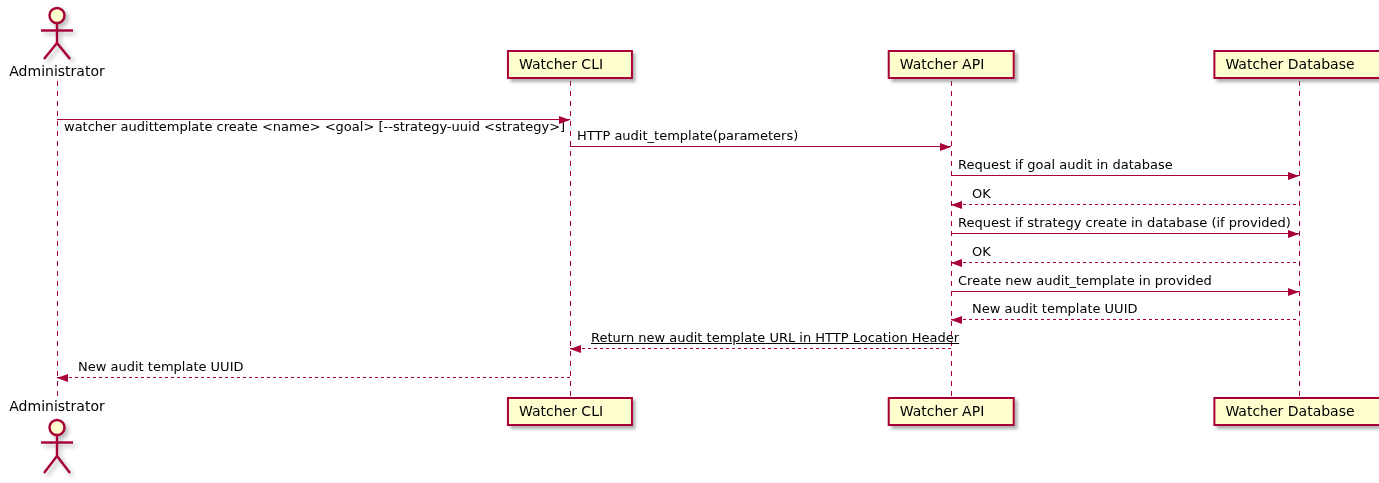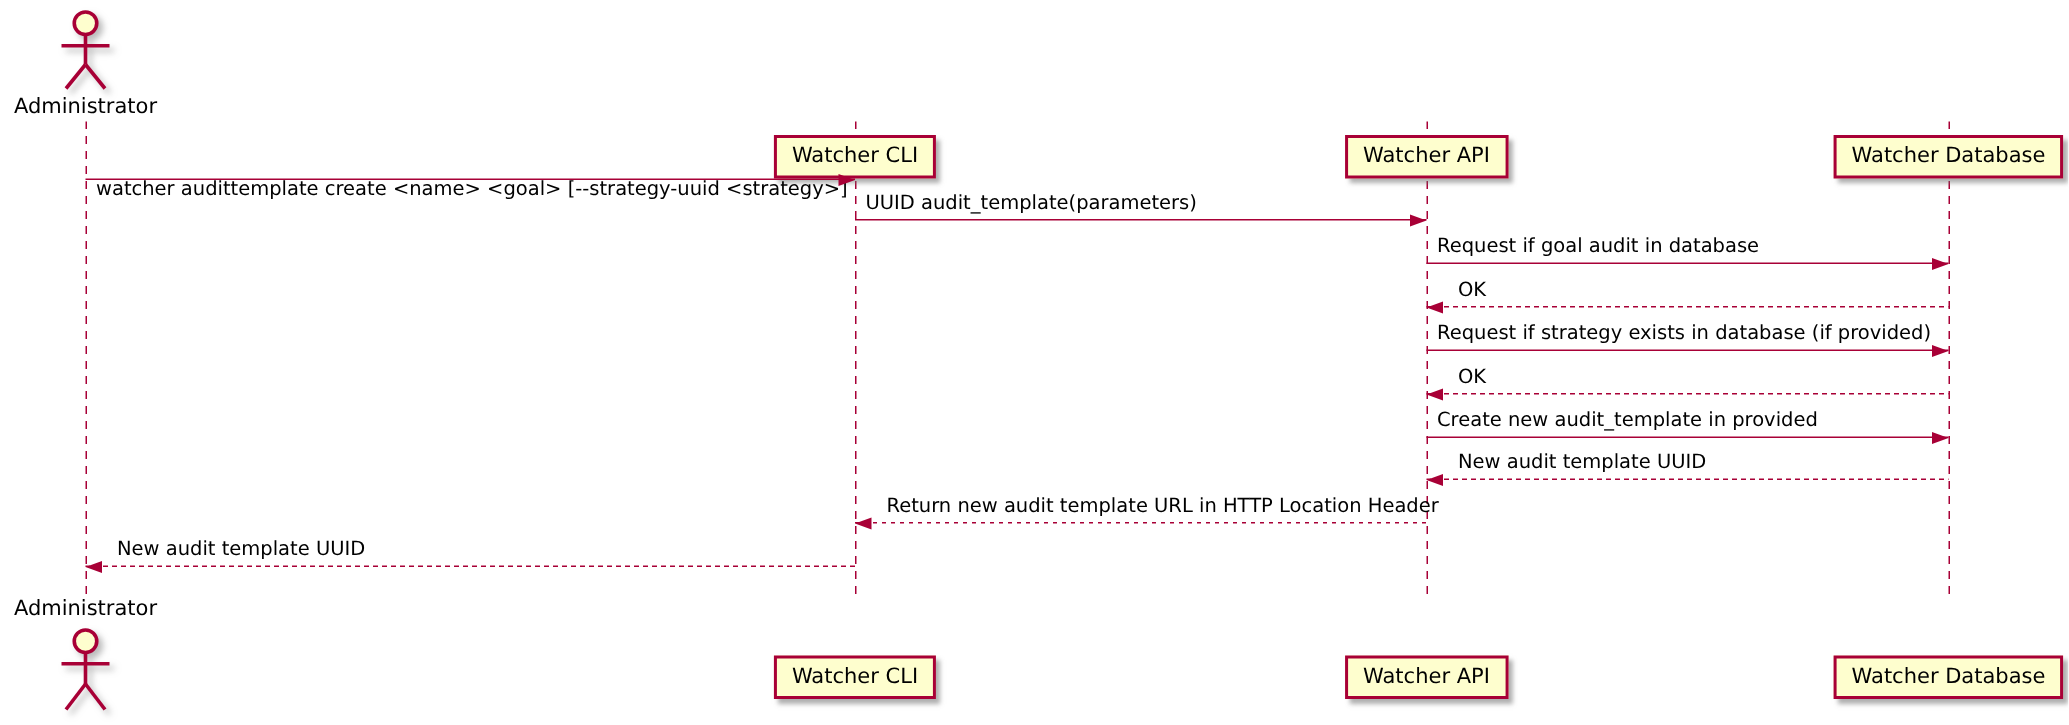--- a/index.html
+++ b/index.html
@@ -15,26 +15,25 @@
   .lifeline {
     position: absolute;
     width: 1px;
     background: repeating-linear-gradient(to bottom, var(--line) 0 5px, transparent 5px 10px);
   }
   .participant {
     position: absolute;
     transform: translateX(-50%);
     background: var(--fill);
     border: 2px solid var(--line);
-    padding: 4px 10px 5px 10px;
+    padding: 4px 28px 5px 10px;
     font-size: 14px;
     line-height: 16px;
     white-space: nowrap;
     box-shadow: 3px 3px 3px rgba(110,110,110,0.55);
-    margin-top: 40px;
   }
   .actor-figure { position: absolute; filter: drop-shadow(3px 3px 2px rgba(120,120,120,0.5)); }
   .actor-label {
     position: absolute;
     transform: translateX(-50%);
     font-size: 14px;
     white-space: nowrap;
   }
   .msg-label {
     position: absolute;
@@ -101,56 +100,56 @@
       <div class="participant" style="left: 1299px; top: 50px;">Watcher Database</div>
       <div class="participant" style="left: 1299px; top: 397px;">Watcher Database</div>
     </div>
   <div id="messages">
       <div>
         <div class="msg-label" style="top: 119px; left: 64px;">watcher audittemplate create &lt;name&gt; &lt;goal&gt; [--strategy-uuid &lt;strategy&gt;]</div>
         <div class="msg-line solid" style="left: 57px; top: 119px; width: 513px;"></div>
         <div class="arrow-head right" style="top: 115.5px; left: 559px;"></div>
       </div>
       <div>
-        <div class="msg-label" style="top: 128px; left: 577px;">UUID audit_template(parameters)</div>
+        <div class="msg-label" style="top: 128px; left: 577px;">HTTP audit_template(parameters)</div>
         <div class="msg-line solid" style="left: 570px; top: 146px; width: 381px;"></div>
         <div class="arrow-head right" style="top: 142.5px; left: 940px;"></div>
       </div>
       <div>
         <div class="msg-label" style="top: 157px; left: 958px;">Request if goal audit in database</div>
         <div class="msg-line solid" style="left: 951px; top: 175px; width: 348px;"></div>
         <div class="arrow-head right" style="top: 171.5px; left: 1288px;"></div>
       </div>
       <div>
         <div class="msg-label" style="top: 186px; left: 972px;">OK</div>
         <div class="msg-line dashed" style="left: 951px; top: 204px; width: 348px;"></div>
         <div class="arrow-head left" style="top: 200.5px; left: 951px;"></div>
       </div>
       <div>
-        <div class="msg-label" style="top: 215px; left: 958px;">Request if strategy exists in database (if provided)</div>
+        <div class="msg-label" style="top: 215px; left: 958px;">Request if strategy create in database (if provided)</div>
         <div class="msg-line solid" style="left: 951px; top: 233px; width: 348px;"></div>
         <div class="arrow-head right" style="top: 229.5px; left: 1288px;"></div>
       </div>
       <div>
         <div class="msg-label" style="top: 244px; left: 972px;">OK</div>
         <div class="msg-line dashed" style="left: 951px; top: 262px; width: 348px;"></div>
         <div class="arrow-head left" style="top: 258.5px; left: 951px;"></div>
       </div>
       <div>
         <div class="msg-label" style="top: 273px; left: 958px;">Create new audit_template in provided</div>
         <div class="msg-line solid" style="left: 951px; top: 291px; width: 348px;"></div>
         <div class="arrow-head right" style="top: 287.5px; left: 1288px;"></div>
       </div>
       <div>
         <div class="msg-label" style="top: 301px; left: 972px;">New audit template UUID</div>
         <div class="msg-line dashed" style="left: 951px; top: 319px; width: 348px;"></div>
         <div class="arrow-head left" style="top: 315.5px; left: 951px;"></div>
       </div>
       <div>
-        <div class="msg-label" style="top: 330px; left: 591px;">Return new audit template URL in HTTP Location Header</div>
+        <div class="msg-label" style="top: 330px; left: 591px; text-decoration: underline;">Return new audit template URL in HTTP Location Header</div>
         <div class="msg-line dashed" style="left: 570px; top: 348px; width: 381px;"></div>
         <div class="arrow-head left" style="top: 344.5px; left: 570px;"></div>
       </div>
       <div>
         <div class="msg-label" style="top: 359px; left: 78px;">New audit template UUID</div>
         <div class="msg-line dashed" style="left: 57px; top: 377px; width: 513px;"></div>
         <div class="arrow-head left" style="top: 373.5px; left: 57px;"></div>
       </div>
     </div>
 </div>

